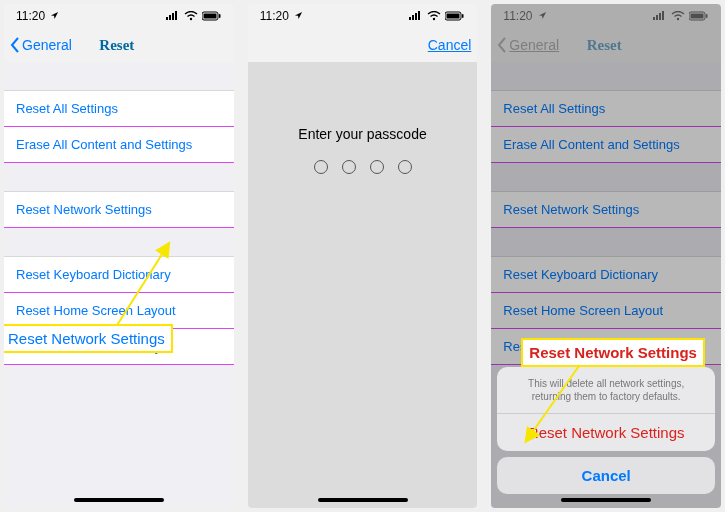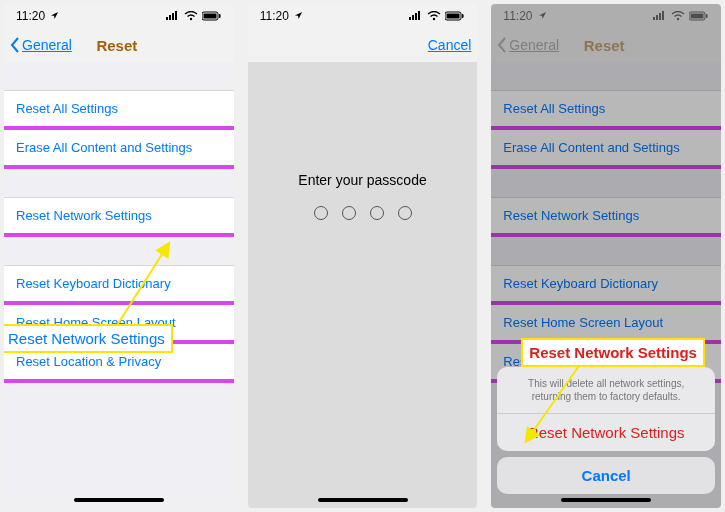--- a/index.html
+++ b/index.html
@@ -40,54 +40,54 @@
     justify-content: space-between;
     padding: 0 6px;
     position: relative;
   }
   .nav-title {
     position: absolute;
     left: 0; right: 4px;
     text-align: center;
     font-size: 15px;
     font-weight: 600;
-    color: #a16207;
+    color: #0369a1;
     pointer-events: none;
+    font-family: Liberation Serif, serif;
   }
   .nav-left, .nav-right {
     display: flex;
     align-items: center;
     font-size: 14px;
     z-index: 1;
-    text-decoration: underline;
   }
   .nav-left { color: #007aff; }
   .nav-right { color: #007aff; text-decoration: underline; }
   .chevron-left {
     width: 10px; height: 16px;
     margin-right: 2px;
   }
   .content {
     flex: 1;
     background: #efeff4;
     overflow: hidden;
     position: relative;
   }
   .list-group { margin-top: 28px; }
   .list-item {
     background: #fff;
     padding: 10px 12px;
     font-size: 13px;
     color: #007aff;
-    border-bottom: 4px solid #d946ef;
+    border-bottom: 1px solid #d946ef;
   }
   .list-item:first-child { border-top: 1px solid #d8d8d8; }
   .passcode-area {
     text-align: center;
-    padding-top: 110px;
+    padding-top: 64px;
   }
   .passcode-label {
     font-size: 14px;
     color: #000;
     margin-bottom: 18px;
   }
   .passcode-dots {
     display: flex;
     justify-content: center;
     gap: 14px;

